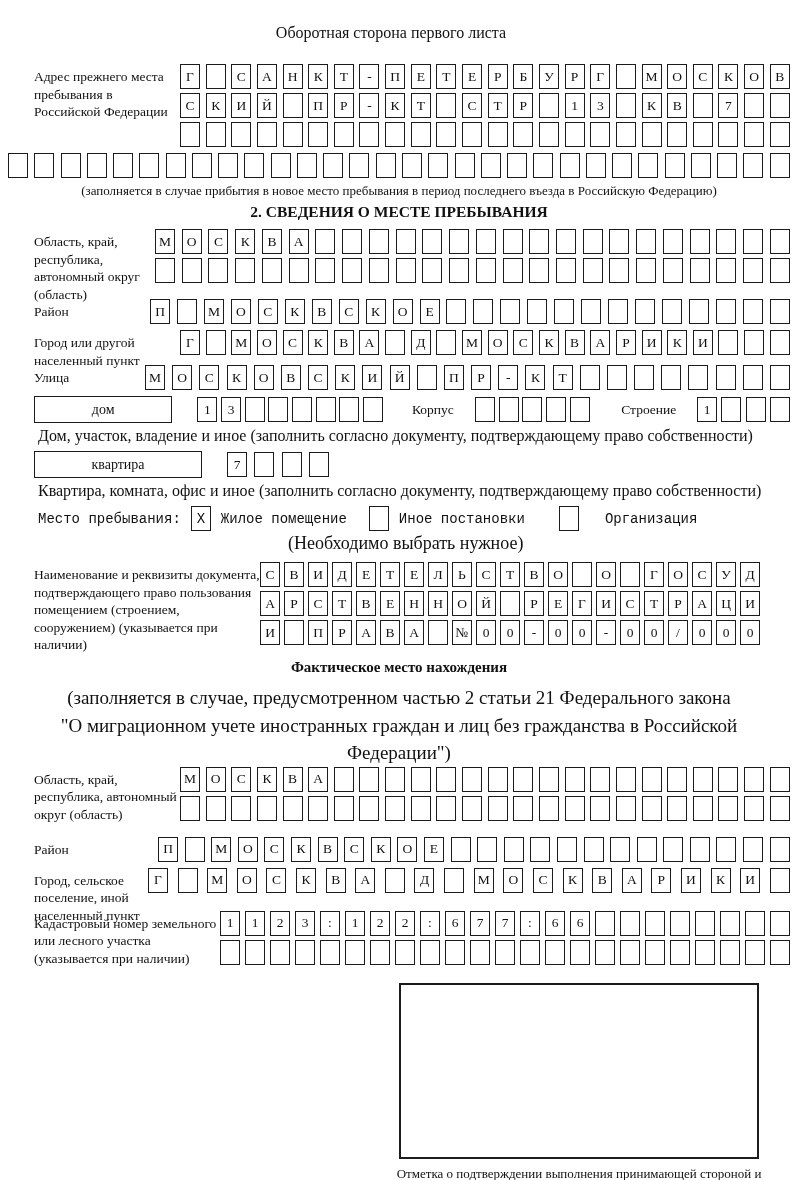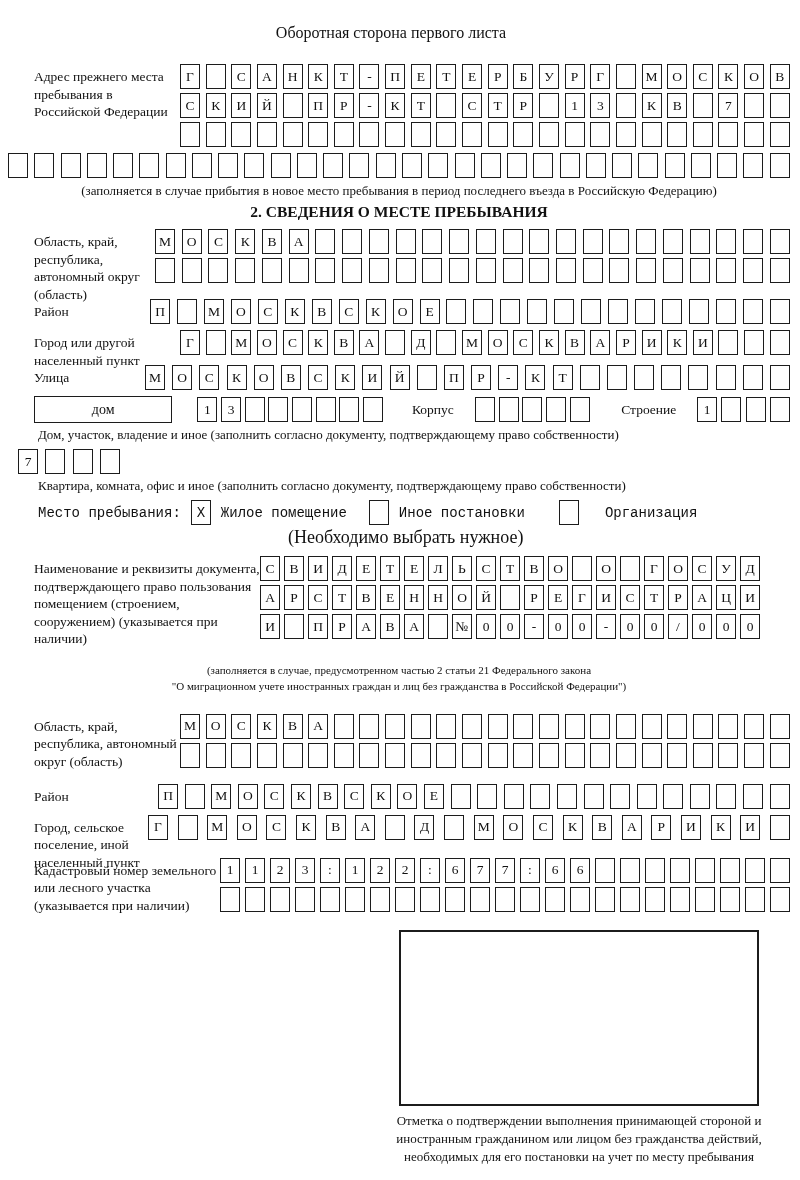--- a/index.html
+++ b/index.html
@@ -53,33 +53,33 @@
     display:flex; align-items:center; justify-content:center;
     font-size:14px;
   }
   .labelbox.house { width:152px; margin-left:26px; }
   .labelbox.apt { width:168px; margin-left:26px; }
   .inline-label { font-size:13.5px;text-align:center; }
   .w8 { width:204px; margin-left:10px; }
   .w5 { width:127px; margin-left:6px; }
   .w4 { width:102px; margin-left:6px; }
 
-  .small-note { font-size:13px; margin:2px 0 6px 30px; }
+  .small-note { font-size:16px; margin:2px 0 6px 30px; }
 
   .stayrow { display:flex; align-items:center; margin:6px 0 2px 0; font-size:14px; }
   .stayrow > span { white-space:nowrap;font-family:Liberation Mono, monospace; }
   .stay-label { margin-left:30px; }
   .checkbox {
     width:20px; height:25px; border:1.6px solid #1c1c1c;
     display:flex; align-items:center; justify-content:center;
     font-size:14px; margin:0 10px;
   }
   .choose-note { font-size:18px; margin:2px 0 8px 280px; }
 
-  .act-notes { text-align:center; font-size:11px; line-height:1.45; margin-bottom:19px; }
+  .act-notes { text-align:center; font-size:19px; line-height:1.45; margin-bottom:0; }
 
   .stamp-wrap { margin-left:387px; width:368px; margin-top:18px; }
   .stamp-box { width:360px; height:176px; border:2px solid #1c1c1c; margin-left:4px; }
   .stamp-caption { text-align:center; font-size:13px; line-height:1.4; margin-top:6px; }
 </style>
 </head>
 <body>
 
 <div class="page">
 
@@ -382,41 +382,42 @@
     <div class="cellrow w4">
         <div class="cell">1</div>
         <div class="cell"></div>
         <div class="cell"></div>
         <div class="cell"></div>
       </div>
   </div>
   <div class="small-note">Дом, участок, владение и иное (заполнить согласно документу, подтверждающему право собственности)</div>
 
   <div class="houserow">
+    <div class="labelbox apt">квартира</div>
     <div class="cellrow w4" style="margin-left:10px;">
         <div class="cell">7</div>
         <div class="cell"></div>
         <div class="cell"></div>
         <div class="cell"></div>
       </div>
   </div>
   <div class="small-note">Квартира, комната, офис и иное (заполнить согласно документу, подтверждающему право собственности)</div>
 
   <div class="stayrow">
     <span class="stay-label">Место пребывания:</span>
     <span class="checkbox">X</span>
     <span>Жилое помещение</span>
     <span class="checkbox" style="margin-left:22px;"></span>
     <span>Иное постановки</span>
     <span class="checkbox" style="margin-left:34px; margin-right:26px;"></span>
     <span>Организация</span>
   </div>
   <div class="choose-note">(Необходимо выбрать нужное)</div>
 
-  <div class="field lw252" style="margin-bottom:24px;">
+  <div class="field lw252" style="margin-bottom:10px;">
     <div class="field-label">Наименование и реквизиты документа, подтверждающего право пользования помещением (строением, сооружением) (указывается при наличии)</div>
     <div class="field-cells">
       <div class="cellrow">
           <div class="cell">С</div>
           <div class="cell">В</div>
           <div class="cell">И</div>
           <div class="cell">Д</div>
           <div class="cell">Е</div>
           <div class="cell">Т</div>
           <div class="cell">Е</div>
@@ -477,20 +478,21 @@
           <div class="cell">0</div>
           <div class="cell">0</div>
           <div class="cell">/</div>
           <div class="cell">0</div>
           <div class="cell">0</div>
           <div class="cell">0</div>
         </div>
     </div>
   </div>
 
+  <div class="sub-title">Фактическое место нахождения</div>
   <div class="act-notes">
     <div>(заполняется в случае, предусмотренном частью 2 статьи 21 Федерального закона</div>
     <div>"О миграционном учете иностранных граждан и лиц без гражданства в Российской Федерации")</div>
   </div>
 
   <div class="field lw172" style="margin-bottom:16px;">
     <div class="field-label">Область, край, республика, автономный округ (область)</div>
     <div class="field-cells">
       <div class="cellrow">
           <div class="cell">М</div>

